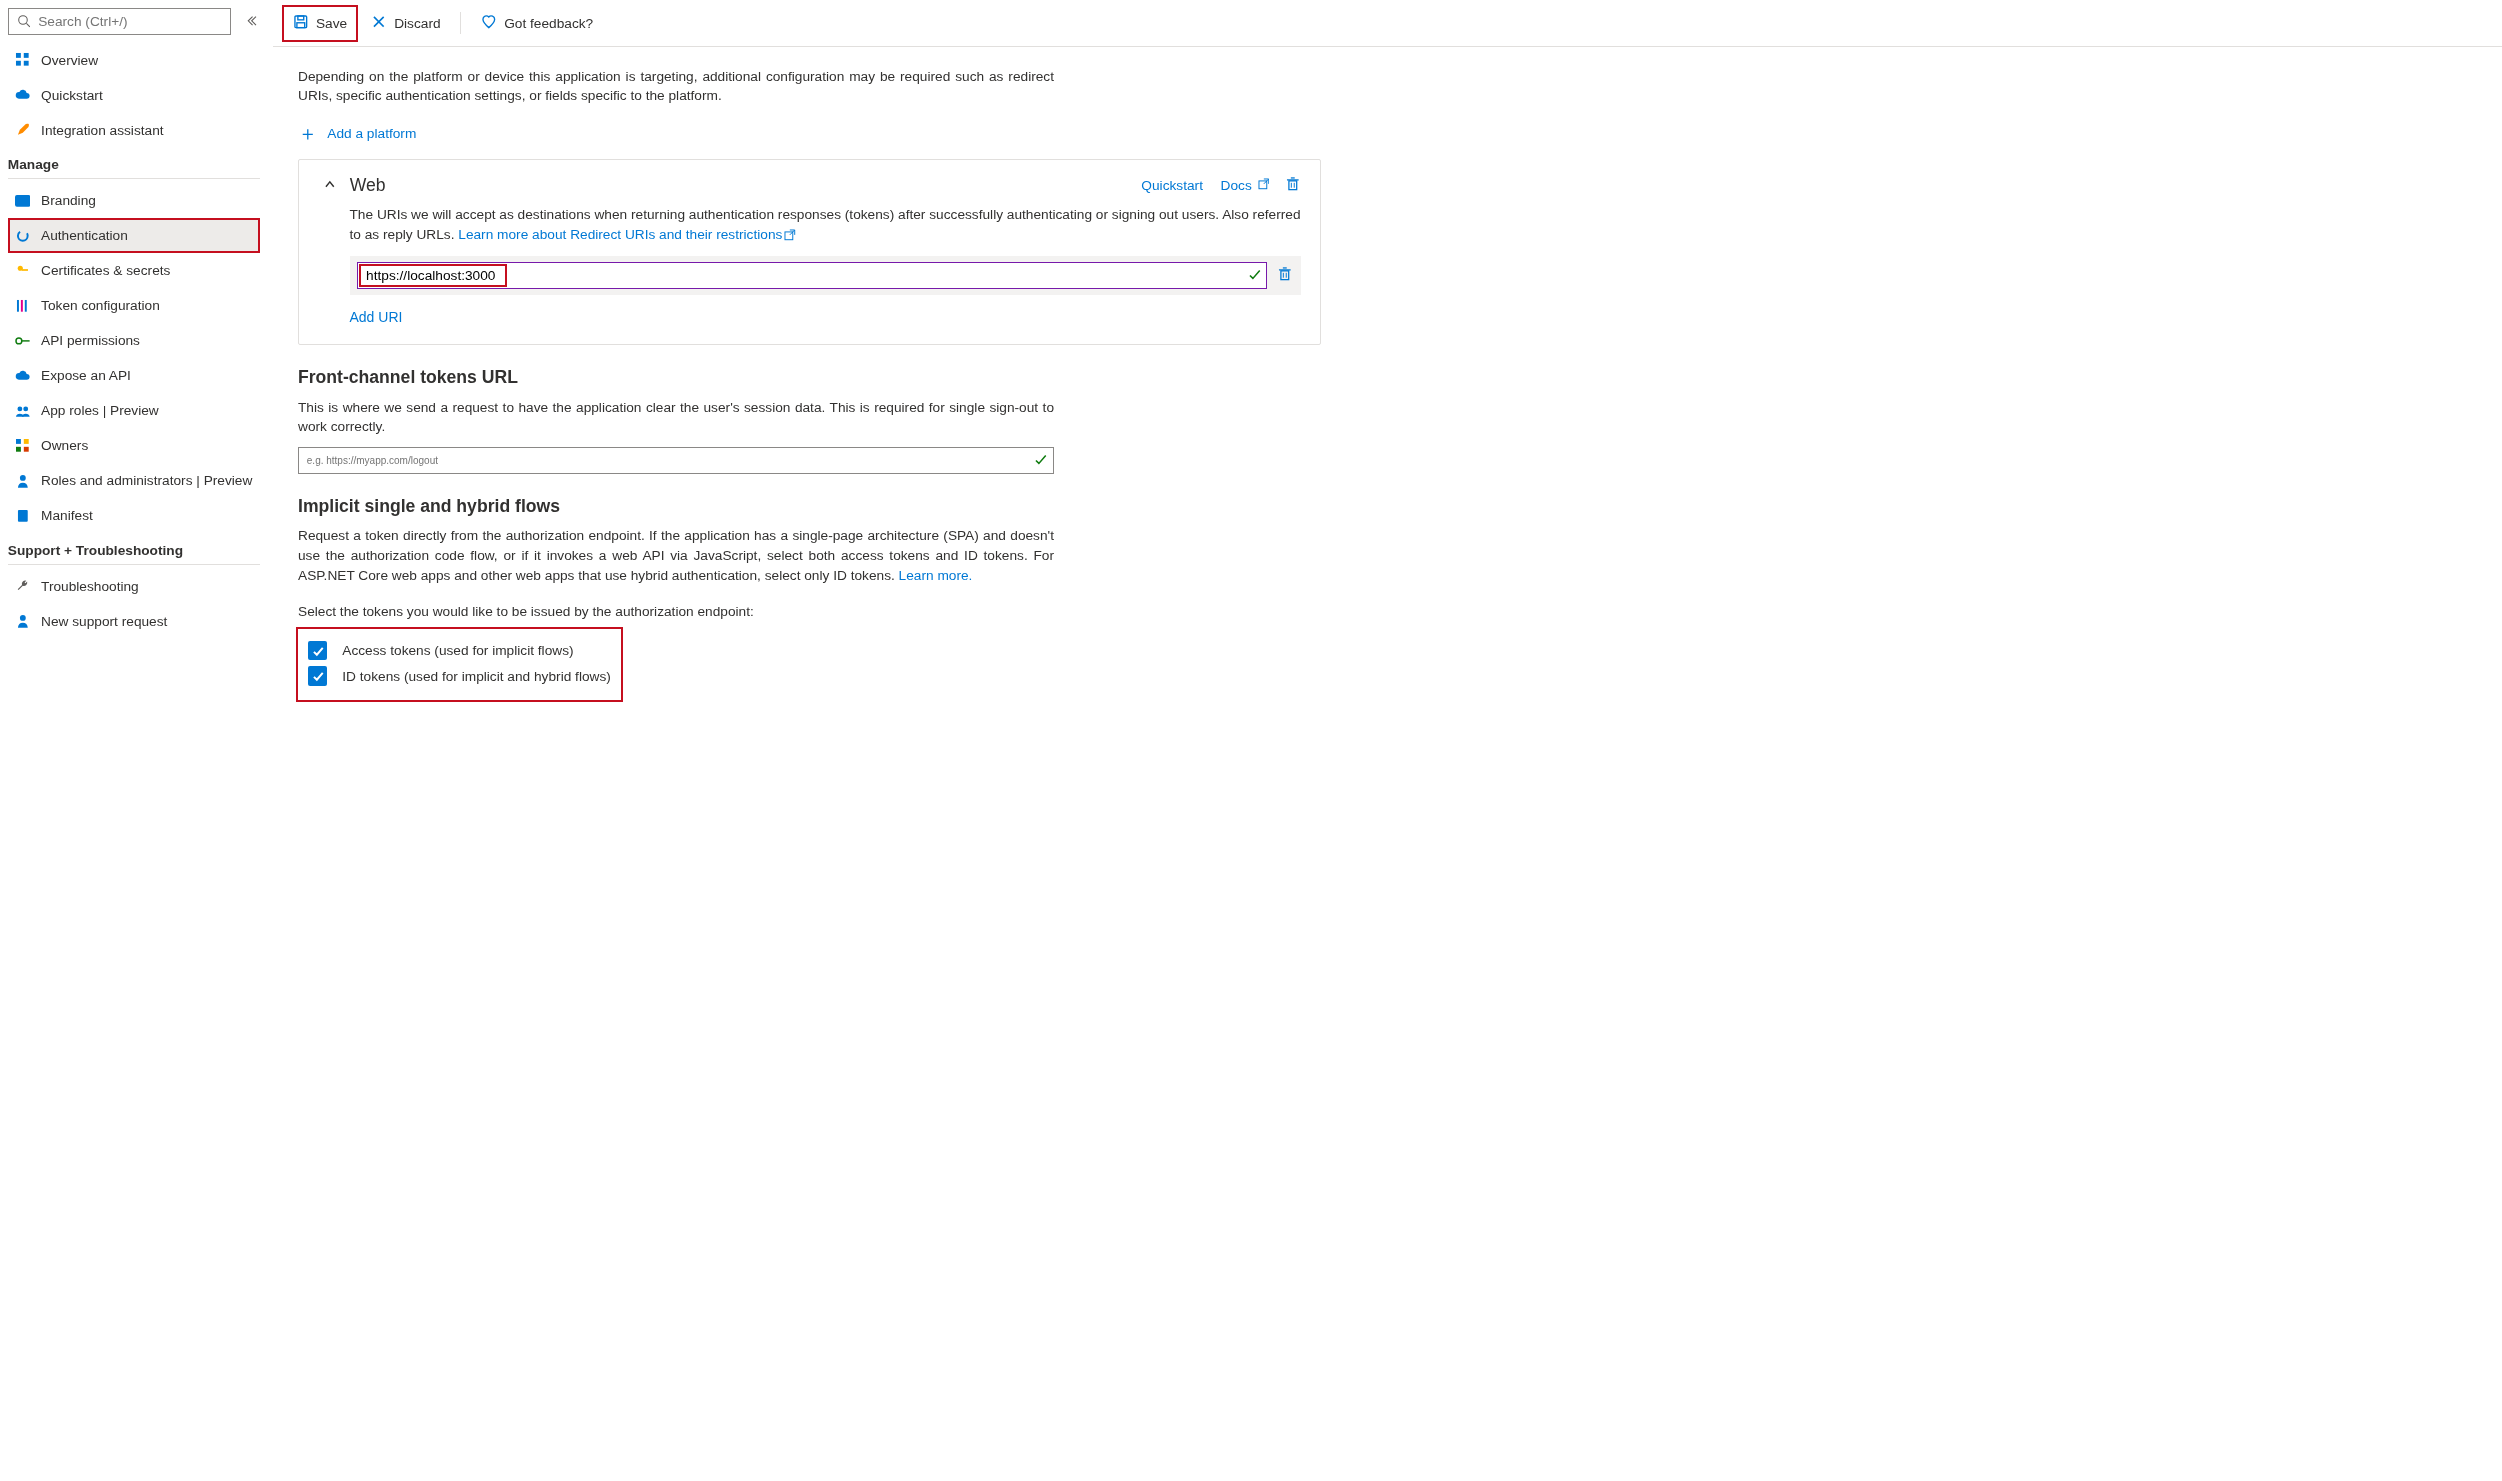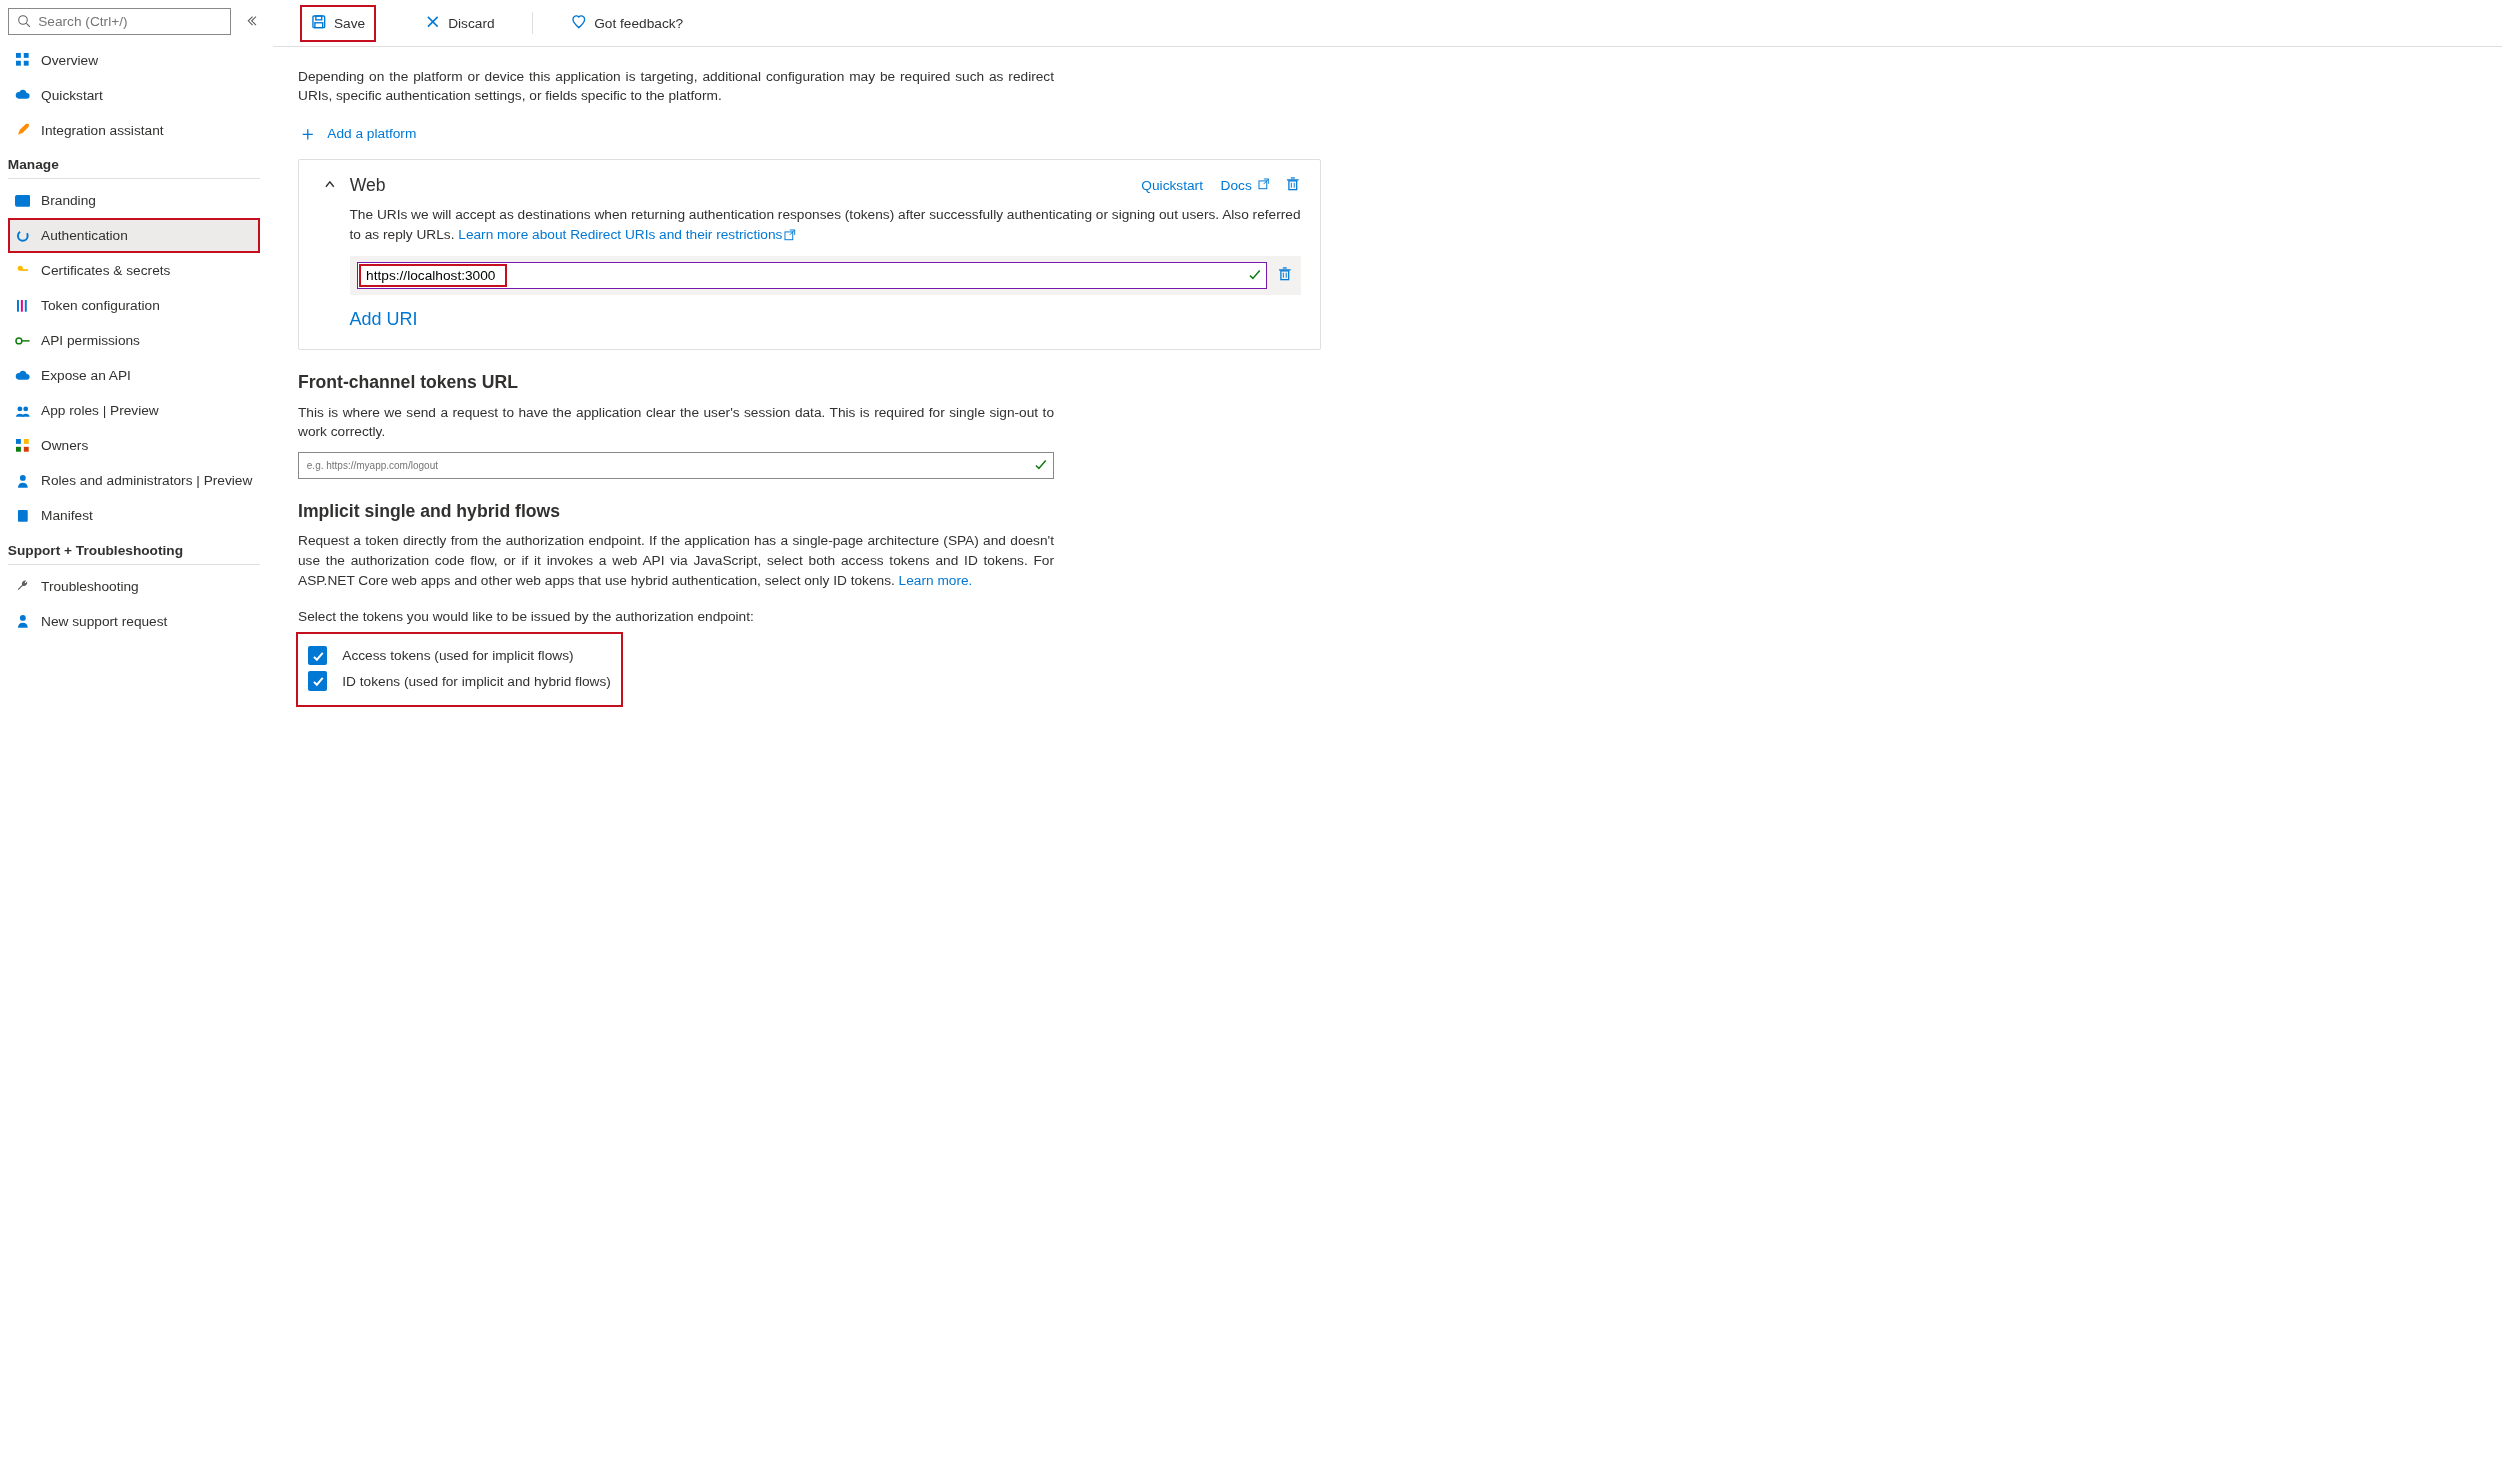--- a/index.html
+++ b/index.html
@@ -28,21 +28,21 @@
   .nav-heading{font-weight:600;font-size:13.7px;padding:9.8px 0 5.9px 0;border-bottom:1px solid var(--border);margin-bottom:3.9px;}
   .nav-item{display:flex;align-items:center;height:35px;padding:0 5.9px;cursor:pointer;gap:9.8px;position:relative;}
   .nav-item.active{background:#edebe9;}
   .nav-item.highlighted{outline:2px solid var(--highlight);outline-offset:-2px;}
   .nav-icon{width:17.6px;height:17.6px;display:flex;align-items:center;justify-content:center;flex:0 0 17.6px;}
   .nav-label{font-size:13.7px;color:var(--text);}
 
   
   .main{flex:1;display:flex;flex-direction:column;}
   .toolbar{display:flex;align-items:center;height:47px;border-bottom:1px solid var(--border);padding-left:7.8px;}
-  .tb-btn{display:flex;align-items:center;gap:7.8px;height:35px;padding:0 9.8px;cursor:pointer;margin:0 20px;}
+  .tb-btn{display:flex;align-items:center;gap:7.8px;height:35px;padding:0 9.8px;cursor:pointer;margin:0 2px;}
   .tb-btn.highlighted{outline:2px solid var(--highlight);outline-offset:-1px;}
   .tb-sep{width:1px;height:21.5px;background:var(--border);margin:0 7.8px;}
 
   
   .content{padding:19.5px 25px 39px 25px;max-width:1073px;}
   h1{font-size:19.5px;font-weight:600;margin:5.9px 0 11.7px;}
   h2{font-size:17.6px;font-weight:600;margin:21.5px 0 9.8px;}
   .desc{color:var(--text);font-size:13.7px;line-height:1.45;text-align:justify;}
   .add-platform{display:flex;align-items:center;gap:9.8px;color:var(--link);cursor:pointer;margin:17.6px 0 7.8px;font-size:13.7px;}
   .add-platform .plus{font-size:19.5px;line-height:1;}
@@ -60,21 +60,21 @@
   .link-inline{color:var(--link);cursor:pointer;}
   .ext-icon{display:inline-block;vertical-align:-2px;margin-left:2px;}
 
   .uri-row{display:flex;align-items:center;gap:9.8px;background:var(--gray-bg);padding:5.9px 7.8px;margin-top:9.8px;}
   .uri-input-wrap{flex:1;position:relative;}
   .uri-input{width:100%;height:27px;border:1px solid var(--purple);padding:0 27px 0 7.8px;font-size:13.7px;outline:none;}
   .uri-input-hl{outline:2px solid var(--highlight);outline-offset:-1px;}
   .valid-icon{position:absolute;right:5.9px;top:50%;transform:translateY(-50%);}
   .trash-row{cursor:pointer;color:var(--link);}
 
-  .add-uri{color:var(--link);cursor:pointer;margin:13.7px 0 0 31px;font-size:18px;}
+  .add-uri{color:var(--link);cursor:pointer;margin:13.7px 0 0 31px;font-size:14px;}
 
   .logout-input-wrap{position:relative;width:756px;max-width:100%;}
   .logout-input{width:100%;height:27px;border:1px solid #8a8886;padding:0 27px 0 7.8px;font-size:10px;color:var(--text-light);}
 
   .tokens-block{margin-top:7.8px;}
   .tokens-block.highlighted{outline:2px solid var(--highlight);padding:5.9px 9.8px 7.8px;display:inline-block;}
   .check-row{display:flex;align-items:center;gap:15px;margin:5.9px 0;}
   .chk{width:19.5px;height:19.5px;background:var(--link);border-radius:2px;display:flex;align-items:center;justify-content:center;cursor:pointer;}
   .chk svg{stroke:#fff;}
 

